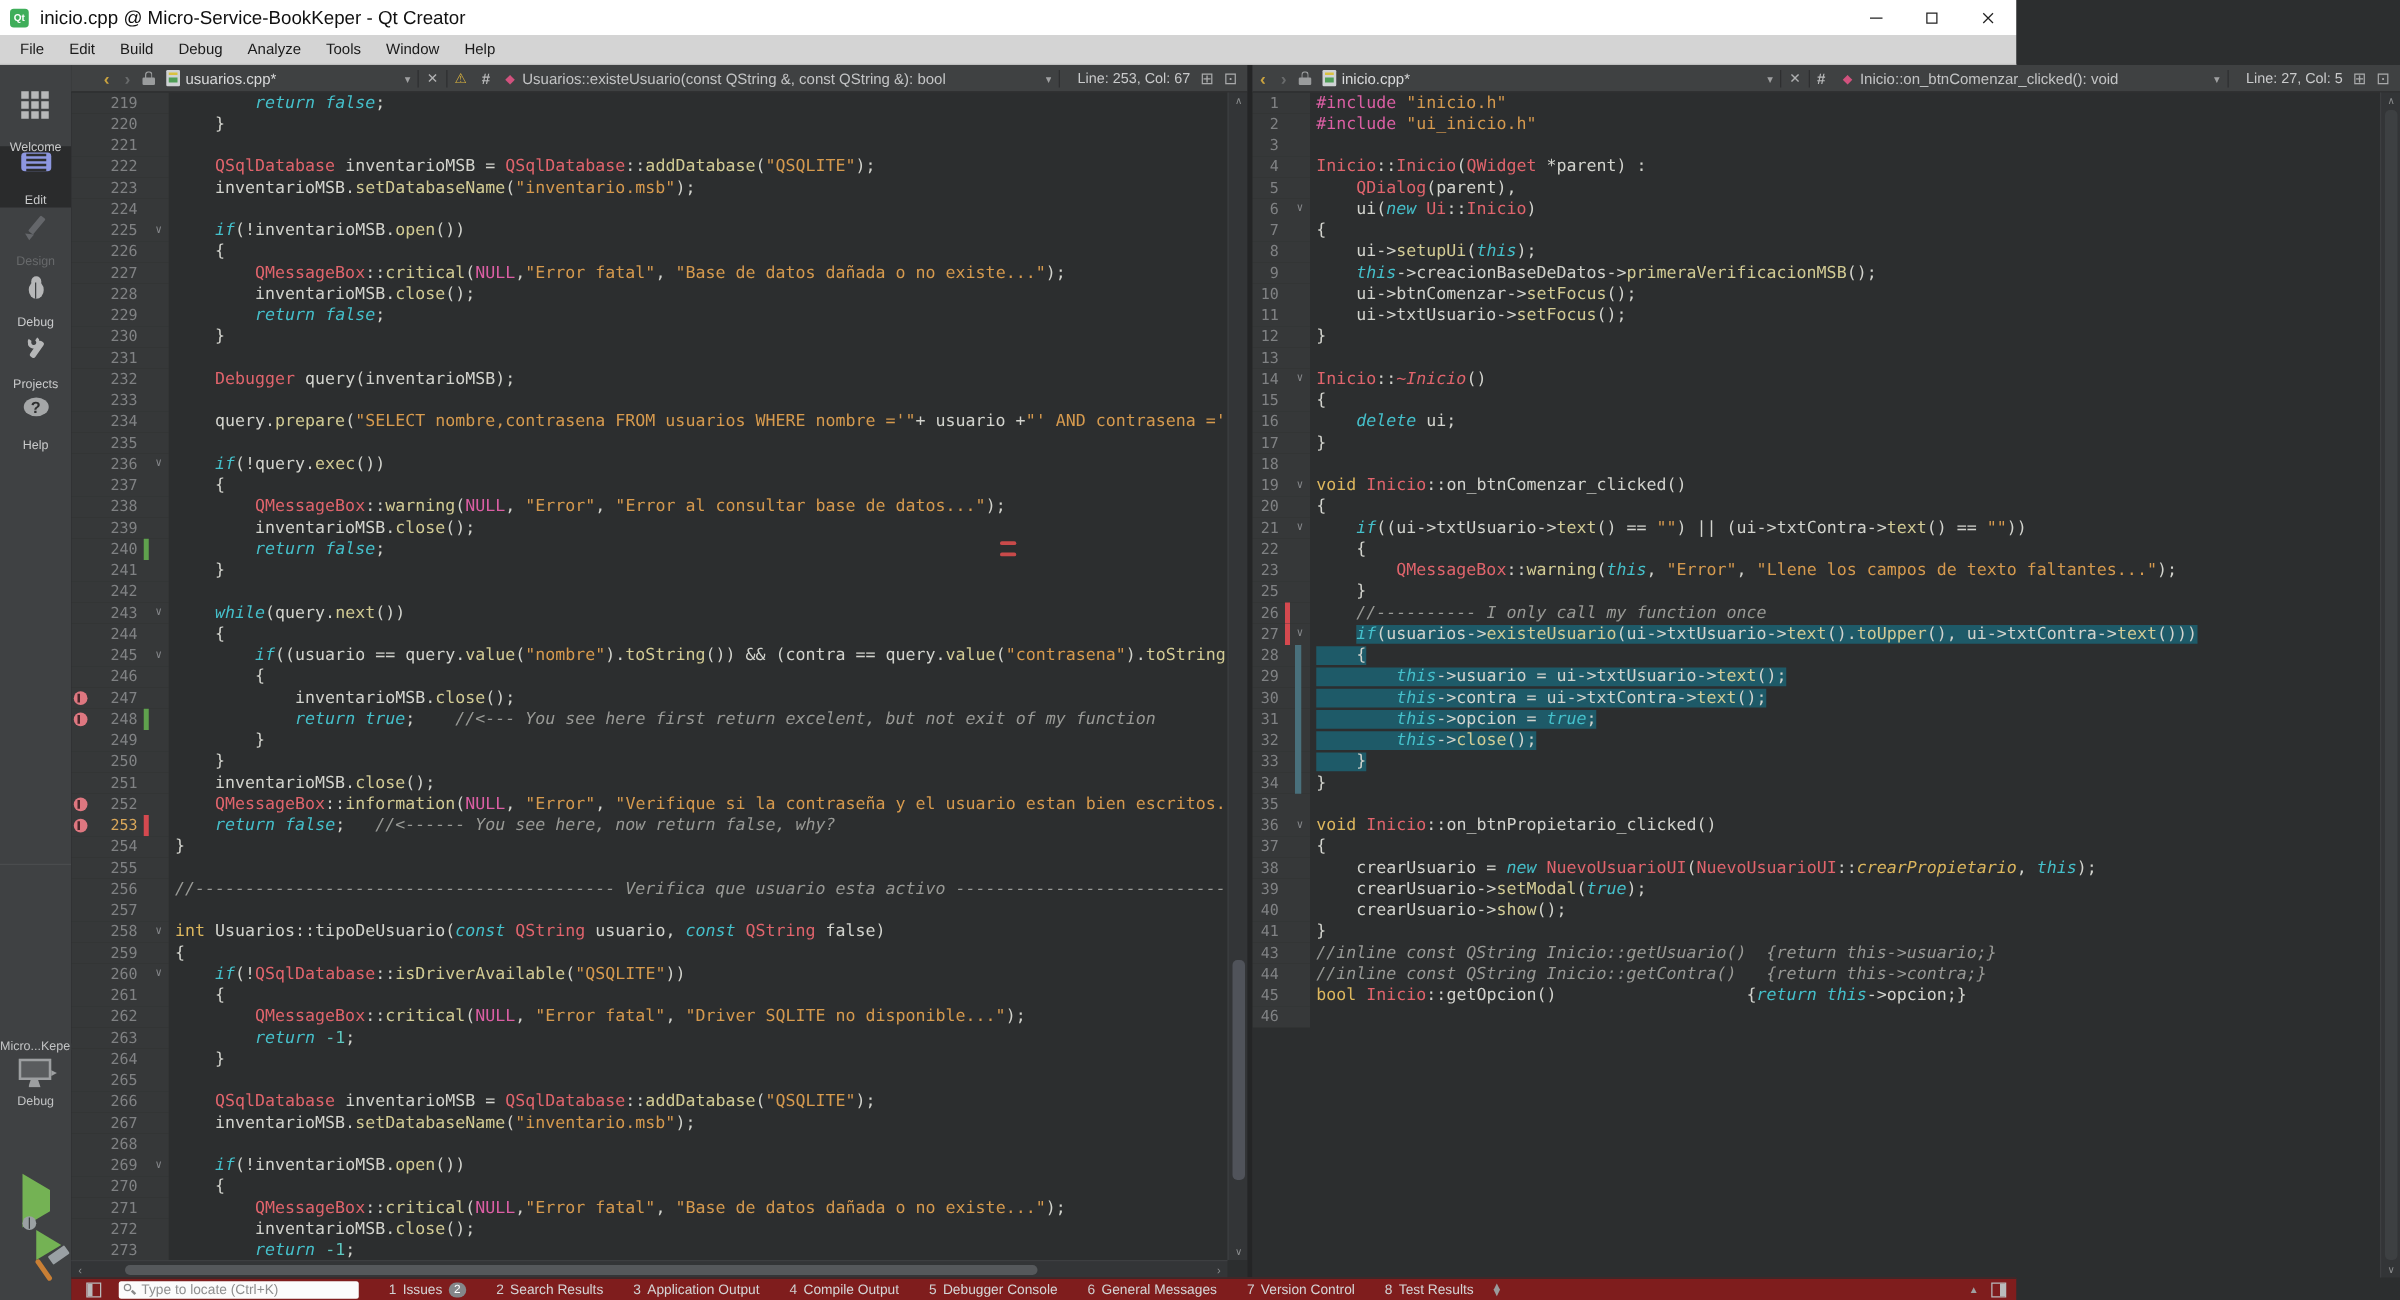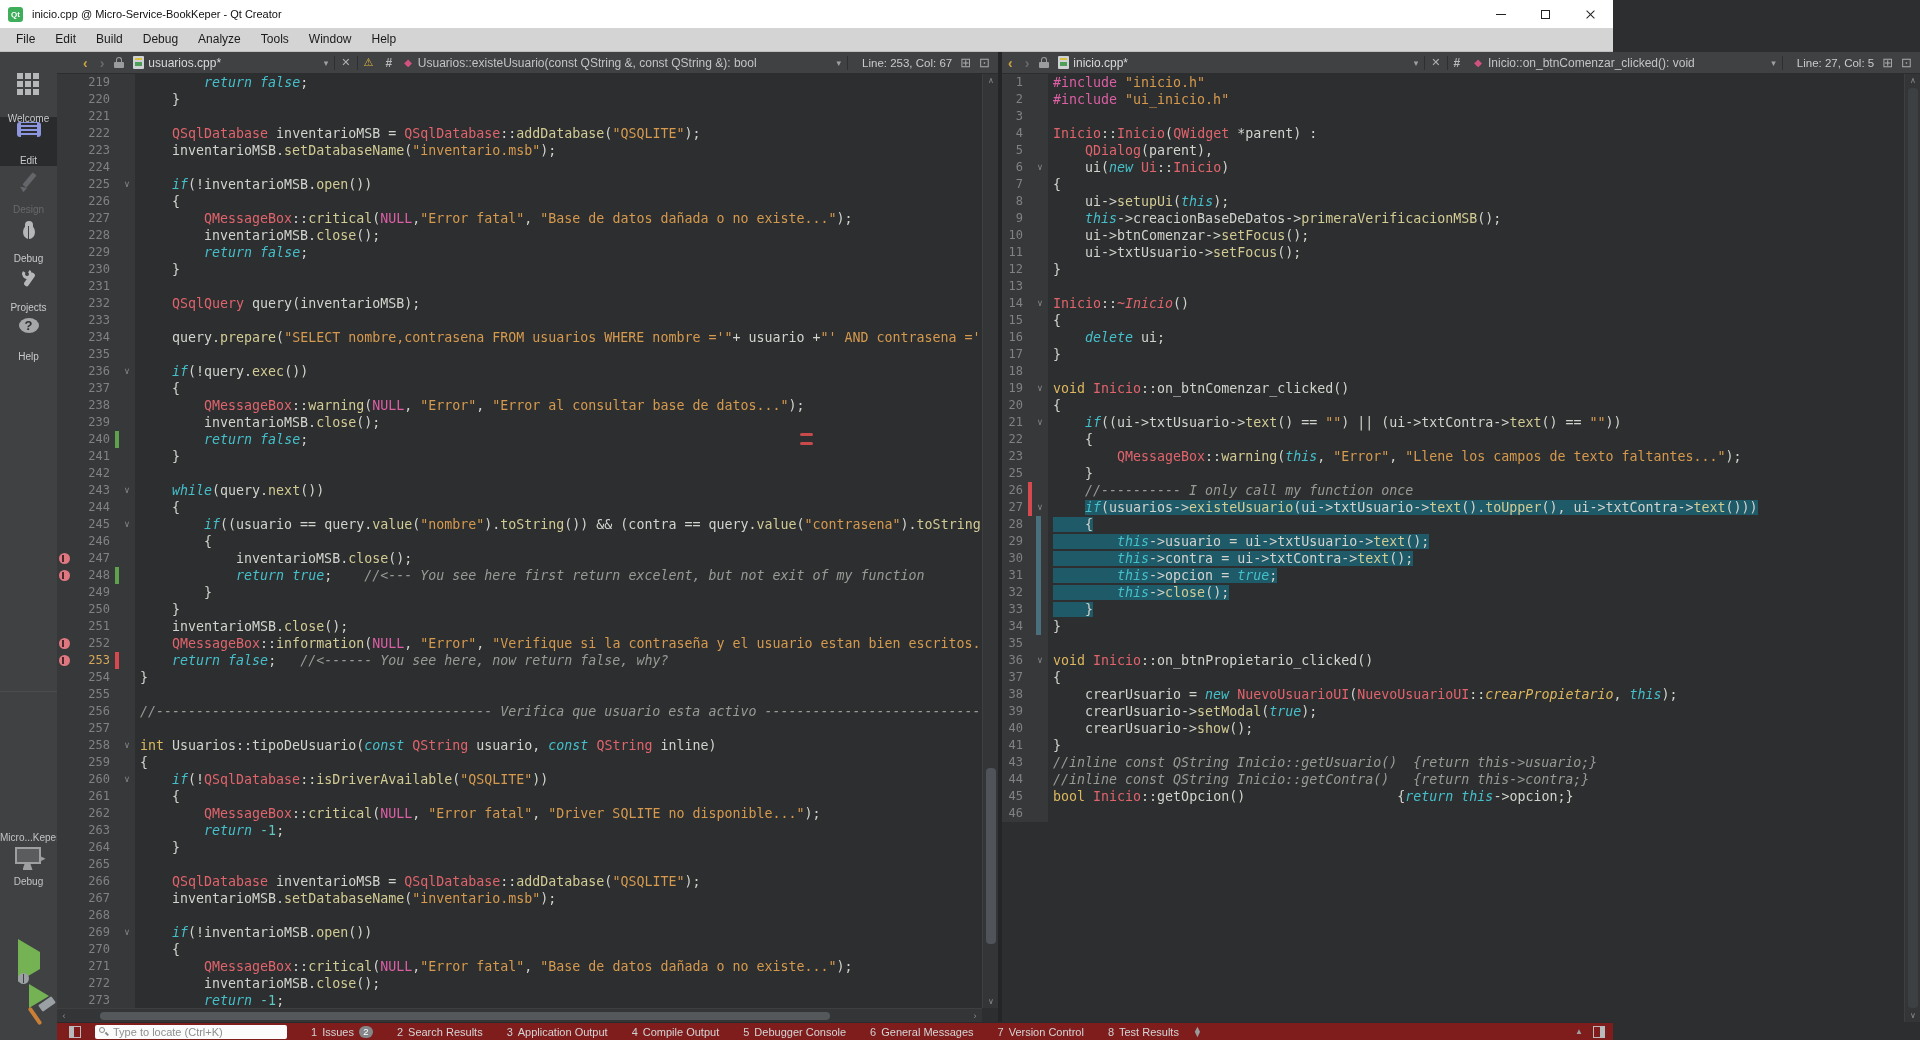--- a/index.html
+++ b/index.html
@@ -2,21 +2,21 @@
 <html><head>
 <meta charset="utf-8">
 <style>
   *{margin:0;padding:0;box-sizing:border-box;}
   html,body{width:1920px;height:1040px;overflow:hidden;background:#2c2e2f;font-family:"Liberation Sans",sans-serif;}
   .screen{position:relative;width:1613px;height:1040px;}
 
   
   .titlebar{position:absolute;left:0;top:0;right:0;height:28px;background:#ffffff;display:flex;align-items:center;}
   .app-icon{width:15px;height:15px;margin-left:8px;border-radius:3px;background:#3fae5a;color:#fff;font-size:8px;font-weight:bold;display:flex;align-items:center;justify-content:center;}
-  .title-text{margin-left:9px;font-size:11px;color:#101010;}
+  .title-text{margin-left:9px;font-size:15px;color:#101010;}
   .win-controls{margin-left:auto;display:flex;height:28px;}
   .win-btn{width:45px;height:28px;display:flex;align-items:center;justify-content:center;position:relative;}
   .glyph-min{width:10px;height:1px;background:#222;}
   .glyph-max{width:9px;height:9px;border:1px solid #222;}
   .glyph-close{position:relative;width:11px;height:11px;}
   .glyph-close:before,.glyph-close:after{content:"";position:absolute;left:5px;top:0;width:1px;height:11px;background:#222;}
   .glyph-close:before{transform:rotate(45deg);} .glyph-close:after{transform:rotate(-45deg);}
 
   
   .menubar{position:absolute;left:0;top:28px;right:0;height:24px;background:#d4d4d4;border-bottom:1px solid #bfbfbf;display:flex;align-items:stretch;padding-left:6px;}
@@ -399,21 +399,21 @@
           </div>
           <div class="cline"></div>
         </div>
         <div class="crow">
           <div class="gut">
             <span class="gbm"></span>
             <span class="gnum">232</span>
             <span class="gbar"></span>
             <span class="gfold"></span>
           </div>
-          <div class="cline"><span class="t-pl">    </span><span class="t-type">QSqlQuery</span><span class="t-pl"> query(inventarioMSB);</span></div>
+          <div class="cline"><span class="t-pl">    </span><span class="t-type">Debugger</span><span class="t-pl"> query(inventarioMSB);</span></div>
         </div>
         <div class="crow">
           <div class="gut">
             <span class="gbm"></span>
             <span class="gnum">233</span>
             <span class="gbar"></span>
             <span class="gfold"></span>
           </div>
           <div class="cline"></div>
         </div>
@@ -641,21 +641,21 @@
           </div>
           <div class="cline"></div>
         </div>
         <div class="crow">
           <div class="gut">
             <span class="gbm"></span>
             <span class="gnum">258</span>
             <span class="gbar"></span>
             <span class="gfold">∨</span>
           </div>
-          <div class="cline"><span class="t-prim">int</span><span class="t-pl"> Usuarios::tipoDeUsuario(</span><span class="t-kw">const</span><span class="t-pl"> </span><span class="t-type">QString</span><span class="t-pl"> usuario, </span><span class="t-kw">const</span><span class="t-pl"> </span><span class="t-type">QString</span><span class="t-pl"> inline)</span></div>
+          <div class="cline"><span class="t-prim">int</span><span class="t-pl"> Usuarios::tipoDeUsuario(</span><span class="t-kw">const</span><span class="t-pl"> </span><span class="t-type">QString</span><span class="t-pl"> usuario, </span><span class="t-kw">const</span><span class="t-pl"> </span><span class="t-type">QString</span><span class="t-pl"> false)</span></div>
         </div>
         <div class="crow">
           <div class="gut">
             <span class="gbm"></span>
             <span class="gnum">259</span>
             <span class="gbar"></span>
             <span class="gfold"></span>
           </div>
           <div class="cline"><span class="t-pl">{</span></div>
         </div>

